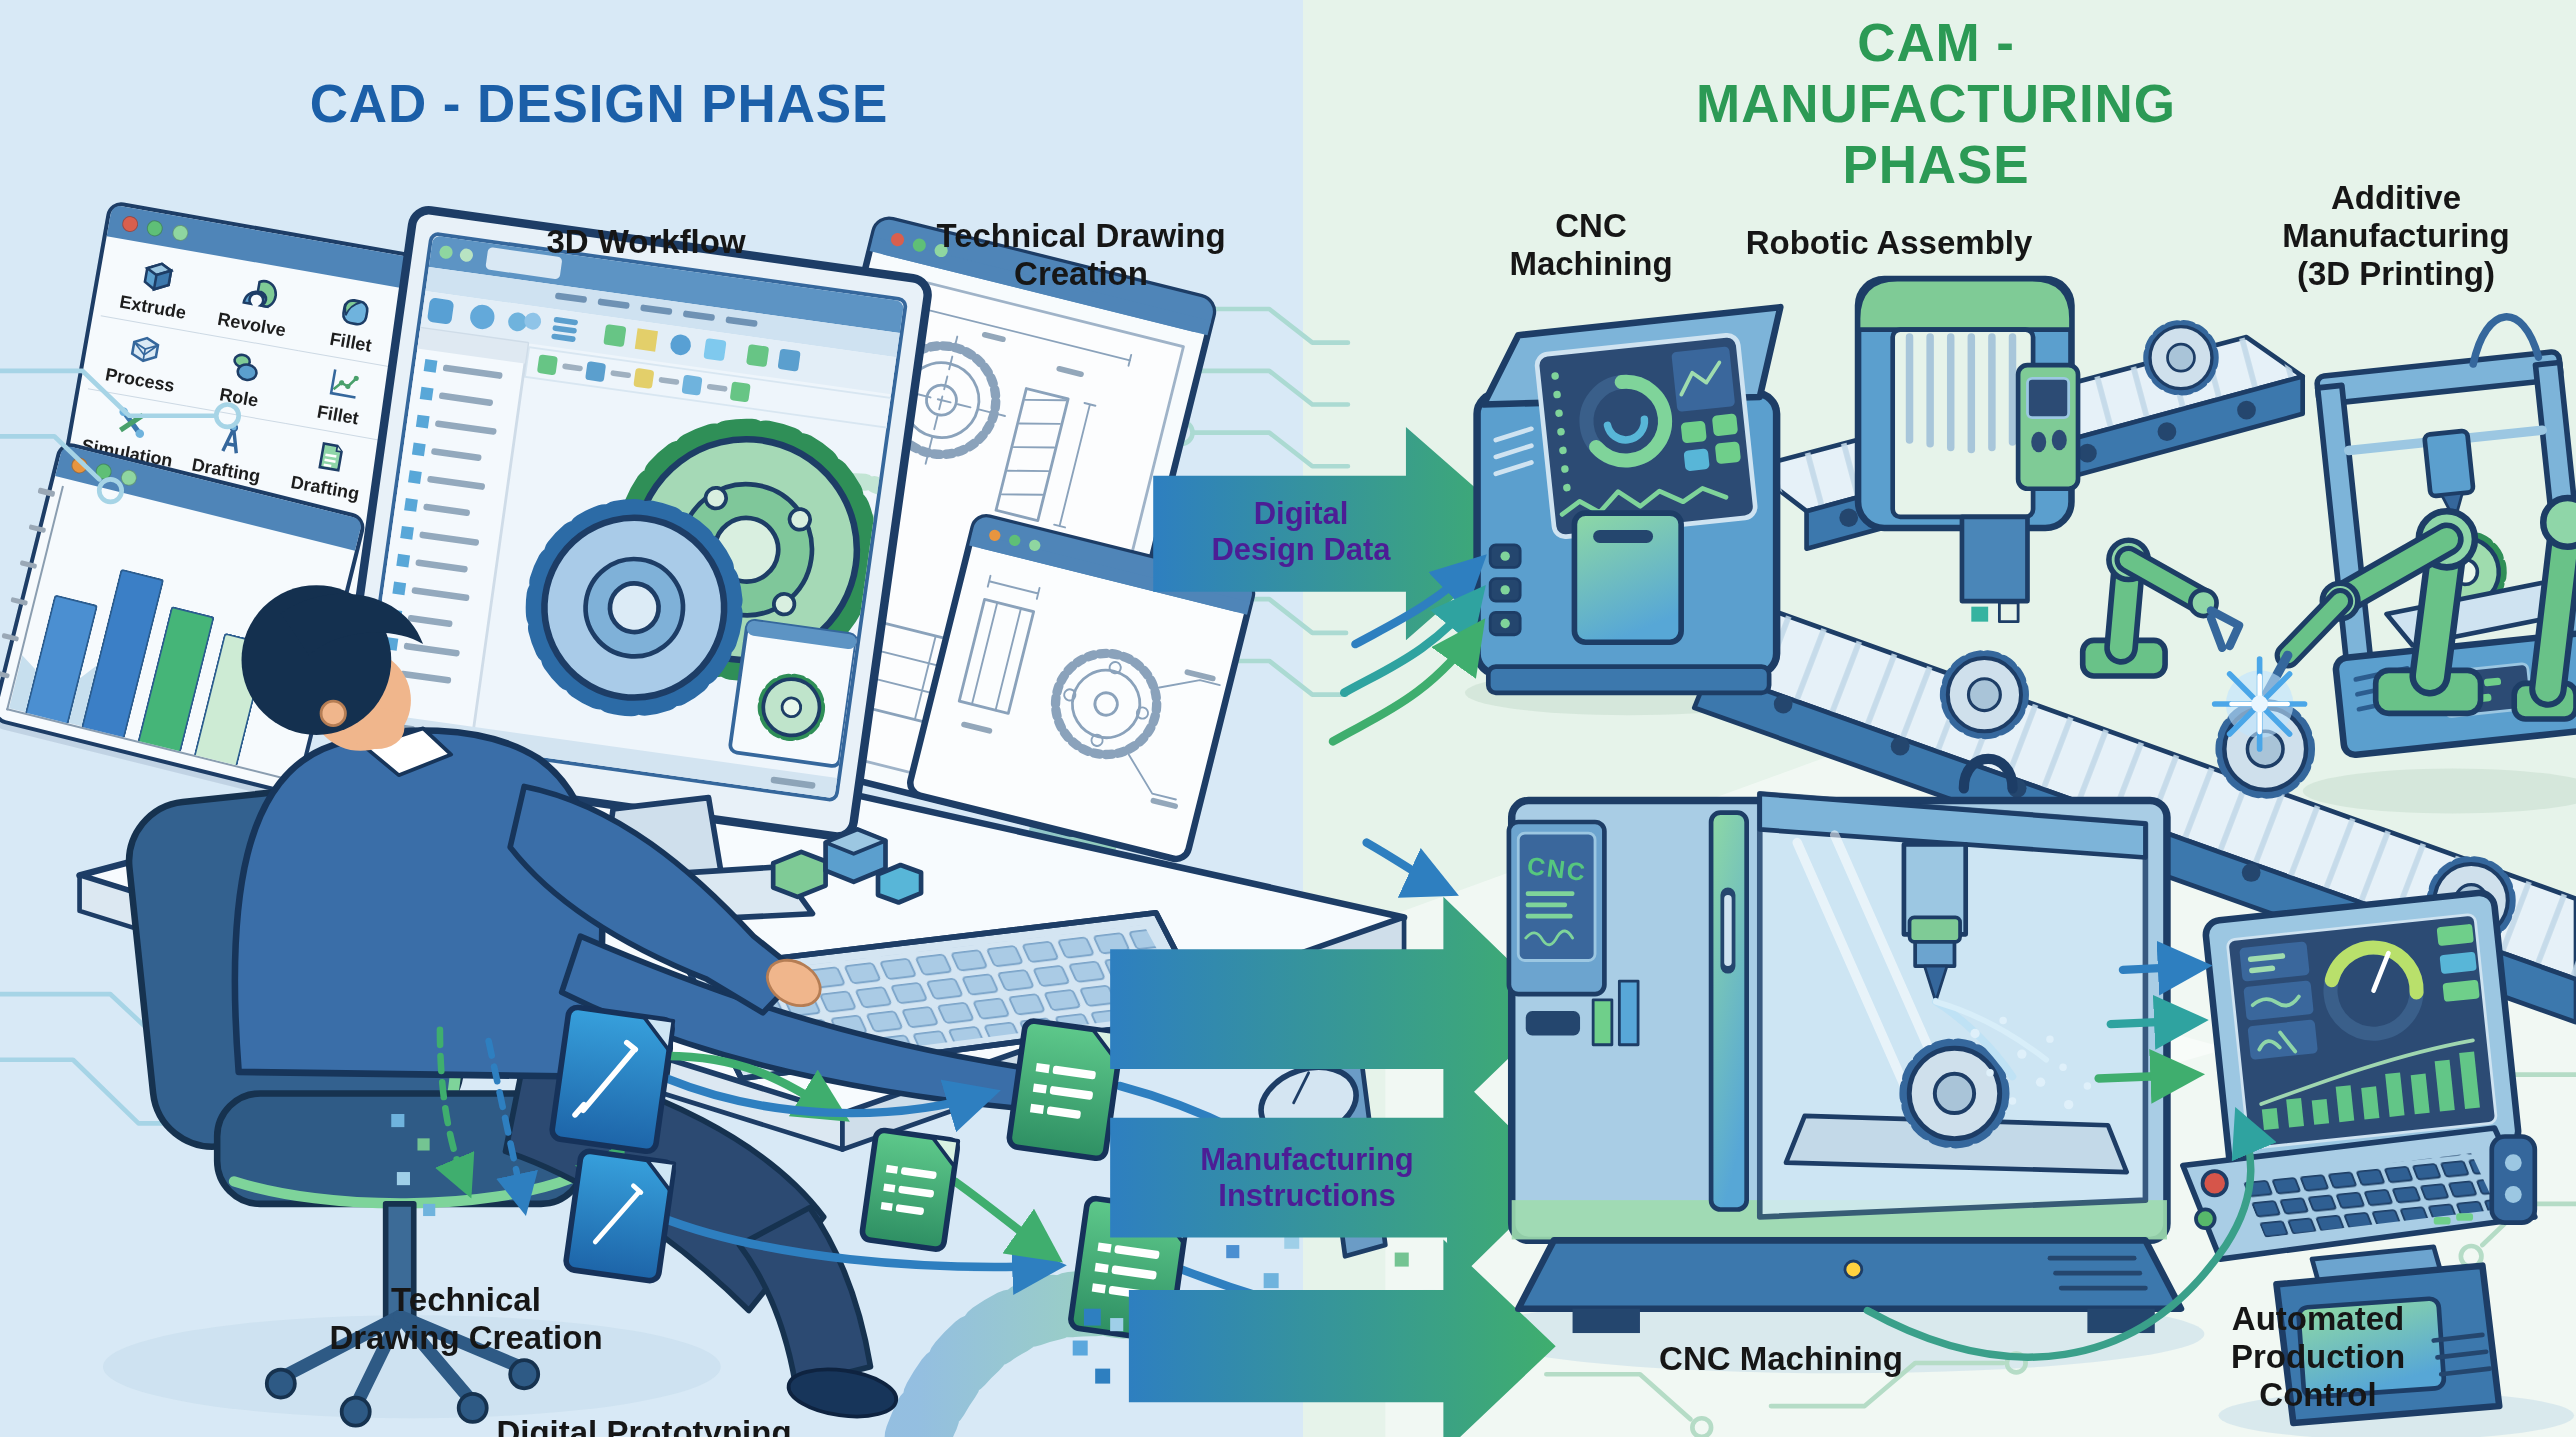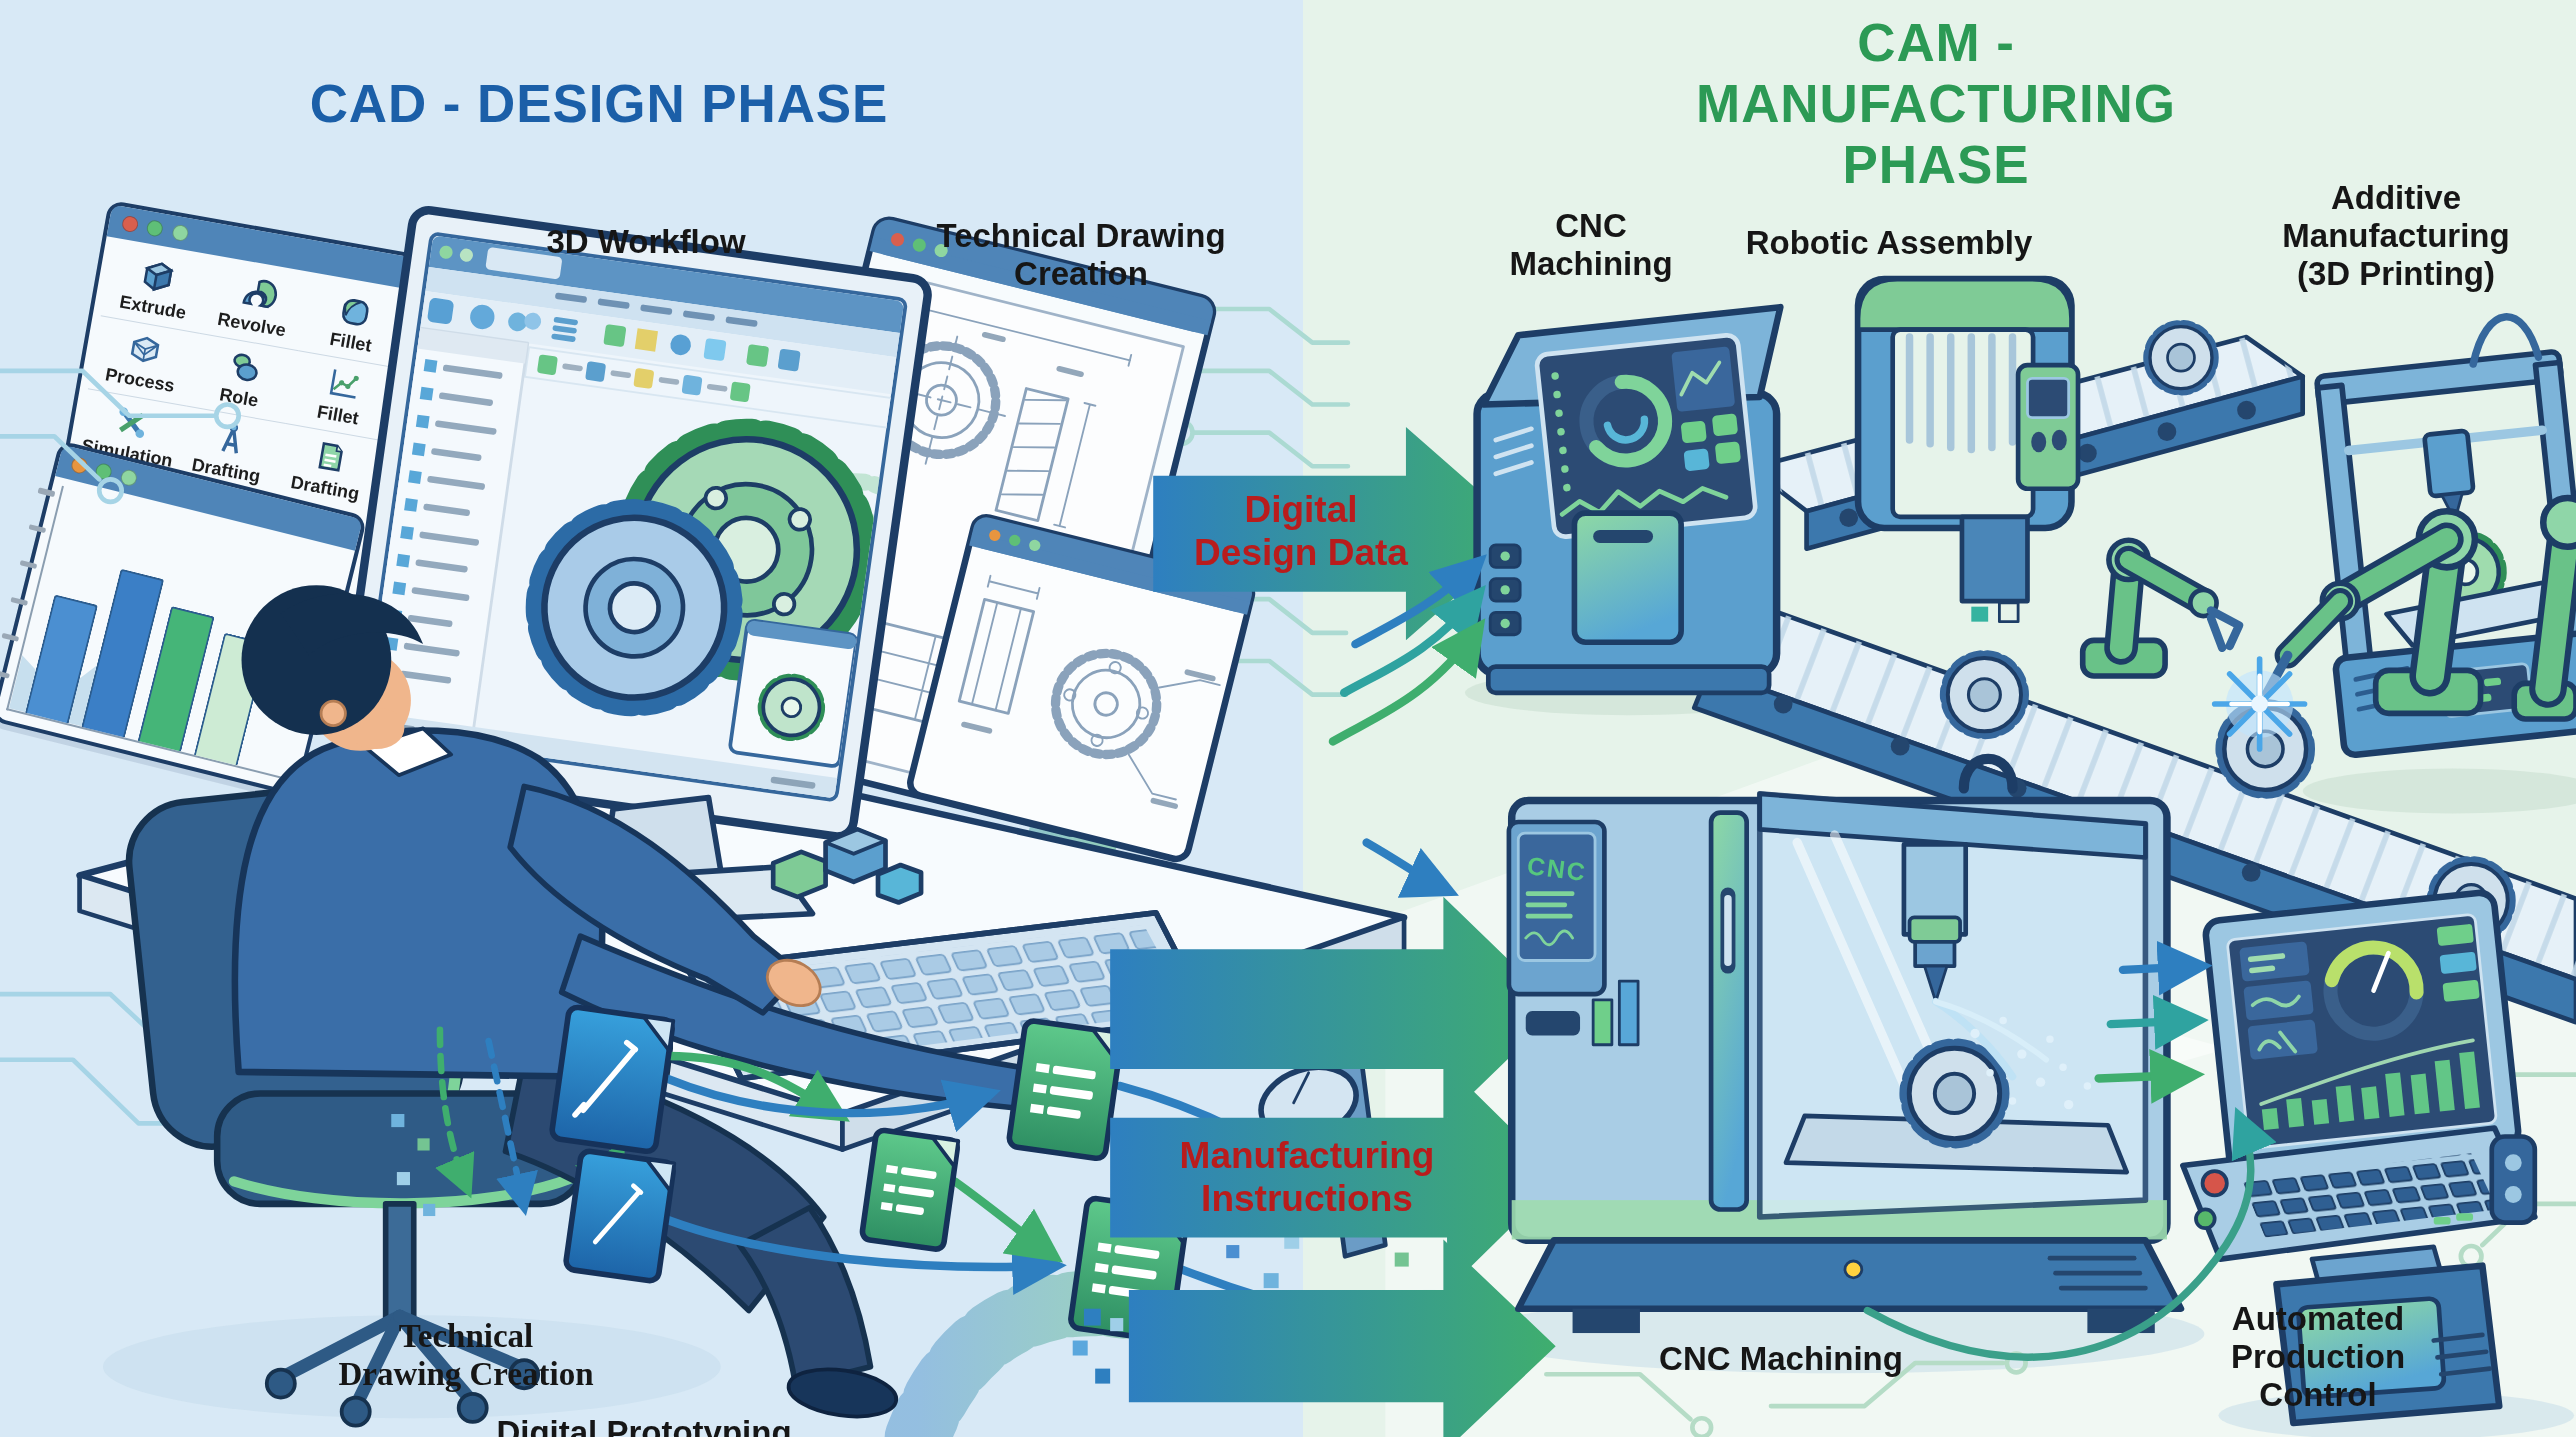--- a/index.html
+++ b/index.html
@@ -7,21 +7,21 @@
   .bg{position:absolute;top:0;height:1438px;z-index:0;}
   .bg.left{left:0;width:1303px;background:#d8e9f6;}
   .bg.right{left:1303px;width:1273px;background:#e6f3ea;}
   .scene{position:absolute;left:0;top:0;z-index:2;}
   .scene *{stroke-linejoin:round;stroke-linecap:round;}
   .lbl{position:absolute;transform:translate(-50%,-50%);font-weight:700;color:#161616;text-align:center;
        white-space:pre-line;line-height:1.15;z-index:5;font-size:33px;}
   .title{font-size:53px;font-weight:800;letter-spacing:0.9px;margin-top:46px;}
   .title.cad{color:#1b5fa8;}
   .title.cam{color:#2c9a55;}
-  .arrow-lbl{color:#b91c1c;font-size:37px;}
+  .arrow-lbl{color:#4c1d95;font-size:31px;}
   .panel-cnc{color:#56c77e;font-size:25px;font-weight:800;transform:translate(-50%,-50%) rotate(7deg);letter-spacing:1.9px;}
   
   .window{position:absolute;background:#f6fafd;border:4.7px solid #1d3d66;border-radius:15px;z-index:1;
           transform-origin:top left;box-shadow:0 5.6px 0 rgba(29,61,102,.12);}
   .win-head{height:32px;background:#4f85b8;border-radius:9.4px 9.4px 0 0;display:flex;align-items:center;gap:9.4px;padding-left:13px;}
   .dot{width:14px;height:14px;border-radius:50%;display:inline-block;border:1.9px solid rgba(20,40,70,.35);}
   .dot.red{background:#d95f4e;} .dot.orange{background:#e8953f;} .dot.green{background:#5fbf77;} .dot.green2{background:#8fd6a0;}
   .palette{left:109px;top:200px;width:417px;height:408px;transform:rotate(10deg);}
   .tool-grid{display:grid;grid-template-columns:repeat(4,1fr);padding:5.6px 7.5px;}
   .tool{display:flex;flex-direction:column;align-items:center;padding:4.7px 1.9px 6.6px;border-bottom:1.9px solid #cdd9e4;}
@@ -922,21 +922,21 @@
       <path d="M1995,1400 C2140,1480 2285,1468 2378,1330 C2416,1272 2406,1225 2392,1192" fill="none" stroke="#3aa08a" stroke-width="8" marker-end="url(#mT)"></path>
     </g>
   </svg>
 
   <div class="lbl title cad" style="left:599px;top:58px;">CAD - DESIGN PHASE</div>
   <div class="lbl title cam" style="left:1936px;top:58px;">CAM - MANUFACTURING PHASE</div>
 
   <div class="lbl" style="left:646px;top:242px;">3D Workflow</div>
   <div class="lbl" style="left:1035px;top:255px;margin-left:46px;">Technical Drawing
 Creation</div>
-  <div class="lbl" style="left:466px;top:1356px;font-family:Liberation Serif, serif;">Technical
+  <div class="lbl" style="left:466px;top:1319px;">Technical
 Drawing Creation</div>
   <div class="lbl" style="left:644px;top:1433px;">Digital Prototyping</div>
 
   <div class="lbl" style="left:1591px;top:245px;">CNC
 Machining</div>
   <div class="lbl" style="left:1889px;top:243px;">Robotic Assembly</div>
   <div class="lbl" style="left:2396px;top:236px;">Additive Manufacturing
 (3D Printing)</div>
   <div class="lbl" style="left:1781px;top:1359px;">CNC Machining</div>
   <div class="lbl" style="left:2318px;top:1357px;">Automated Production Control</div>

